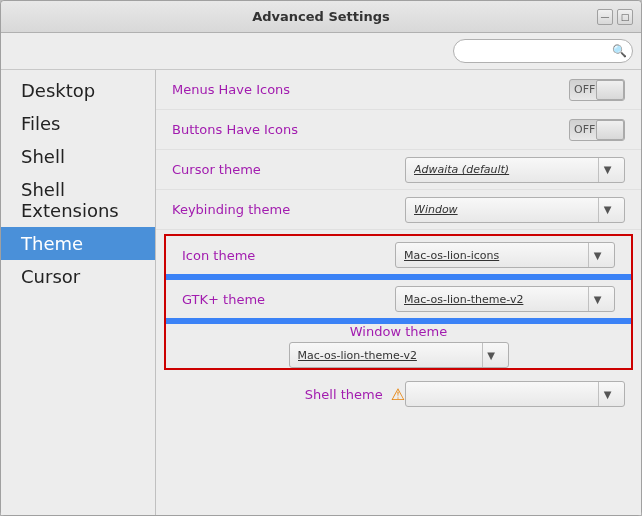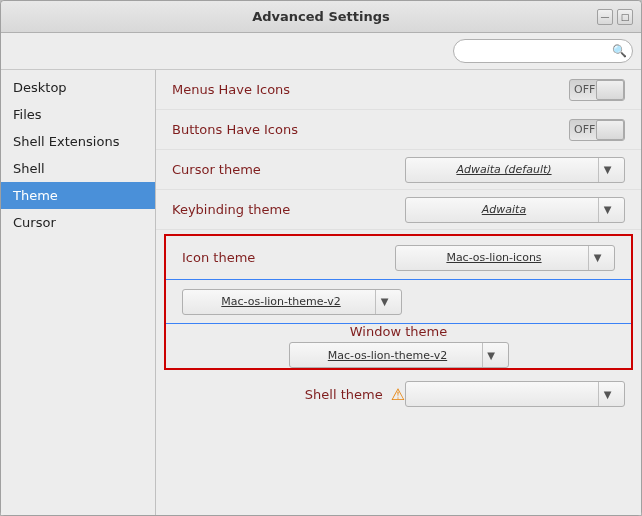--- a/index.html
+++ b/index.html
@@ -109,24 +109,24 @@
     }
 
     .sidebar {
       width: 155px;
       background: #ededed;
       border-right: 1px solid #c0c0c0;
       padding: 4px 0;
     }
 
     .sidebar-item {
-      padding: 6px 12px;
+      padding: 6px 20px;
       cursor: pointer;
       color: #222;
-      font-size: 13px;
+      font-size: 18px;
     }
 
     .sidebar-item.active {
       background: #4a90d9;
       color: white;
     }
 
     .main-panel {
       flex: 1;
       padding: 0;
@@ -141,28 +141,27 @@
       height: 40px;
       border-bottom: 1px solid #e0e0e0;
     }
 
     .settings-row:last-child {
       border-bottom: none;
     }
 
     .row-label {
       flex: 1;
-      color: #7f1d1d;
+      color: #a21caf;
       font-size: 13px;
     }
 
     .row-control {
       display: flex;
       align-items: center;
-      text-align: center;
     }
 
     
     .toggle-switch {
       width: 56px;
       height: 22px;
       background: linear-gradient(to bottom, #d0d0d0, #e8e8e8);
       border: 1px solid #aaa;
       border-radius: 3px;
       display: flex;
@@ -231,21 +230,21 @@
     .highlight-section {
       border: 2px solid #cc0000;
       margin: 4px 8px;
     }
 
     .highlight-row {
       display: flex;
       align-items: center;
       padding: 0 16px;
       height: 44px;
-      border-bottom: 1px solid #3b82f6;
+      border-bottom: 6px solid #3b82f6;
       background: #ededed;
     }
 
     .highlight-row:last-child {
       border-bottom: none;
       flex-direction: column;
     }
 
     .warning-icon {
       color: #e6820a;
@@ -297,24 +296,24 @@
   <div class="content">
 
     <div class="sidebar">
       <div class="sidebar-item">
         <span>Desktop</span>
       </div>
       <div class="sidebar-item">
         <span>Files</span>
       </div>
       <div class="sidebar-item">
+        <span>Shell</span>
+      </div>
+      <div class="sidebar-item">
         <span>Shell Extensions</span>
-      </div>
-      <div class="sidebar-item">
-        <span>Shell</span>
       </div>
       <div class="sidebar-item active">
         <span>Theme</span>
       </div>
       <div class="sidebar-item">
         <span>Cursor</span>
       </div>
     </div>
 
     <div class="main-panel">
@@ -346,39 +345,40 @@
             <span class="dropdown-text italic">Adwaita (default)</span>
             <span class="dropdown-arrow">▼</span>
           </div>
         </div>
       </div>
 
       <div class="settings-row">
         <span class="row-label">Keybinding theme</span>
         <div class="row-control">
           <div class="dropdown">
-            <span class="dropdown-text italic">Adwaita</span>
+            <span class="dropdown-text italic">Window</span>
             <span class="dropdown-arrow">▼</span>
           </div>
         </div>
       </div>
 
       <div class="highlight-section">
 
         <div class="highlight-row">
           <span class="row-label">Icon theme</span>
           <div class="row-control">
             <div class="dropdown">
               <span class="dropdown-text">Mac-os-lion-icons</span>
               <span class="dropdown-arrow">▼</span>
             </div>
           </div>
         </div>
 
         <div class="highlight-row">
+          <span class="row-label">GTK+ theme</span>
           <div class="row-control">
             <div class="dropdown">
               <span class="dropdown-text">Mac-os-lion-theme-v2</span>
               <span class="dropdown-arrow">▼</span>
             </div>
           </div>
         </div>
 
         <div class="highlight-row">
           <span class="row-label">Window theme</span>

